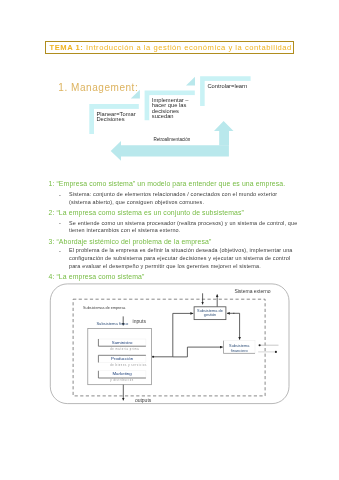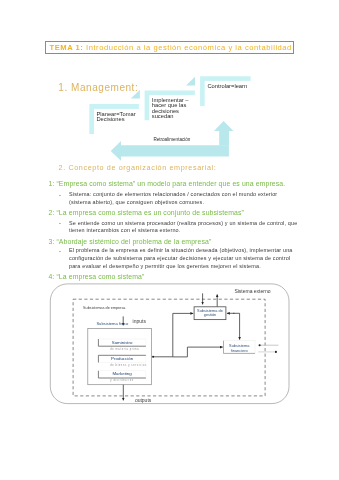--- a/index.html
+++ b/index.html
@@ -36,21 +36,20 @@
 <body>
 
 <div id="page">
 
   <div class="hdrbox"></div>
   <div class="hdrtxt">
     <span class="b">TEMA 1:</span><span> Introducción a la gestión económica y la contabilidad</span>
   </div>
 
   <div class="sub1">1. Management:</div>
-  <div class="sub2">2. Concepto de organización empresarial:</div>
 
   <svg class="cyc" viewBox="0 0 339 480">
     <g>
 
       <path d="M110.7,151.1 L121,140.9 L121,145.2 L228.9,145.2 L228.9,156.6 L121,156.6 L121,160.8 Z" fill="#b9e8ec"></path>
 
       <path d="M223.6,120.9 L233.5,131.0 L229.0,131.0 L229.0,145.4 L219.2,145.4 L219.2,131.0 L214.0,131.0 Z" fill="#b9e8ec"></path>
 
       <path d="M139.9,89.8 L139.9,98.5 L130.8,98.5 Z" fill="#b9e8ec"></path>
       <path d="M195.0,76.7 L195.0,85.4 L186.0,85.4 Z" fill="#b9e8ec"></path>

